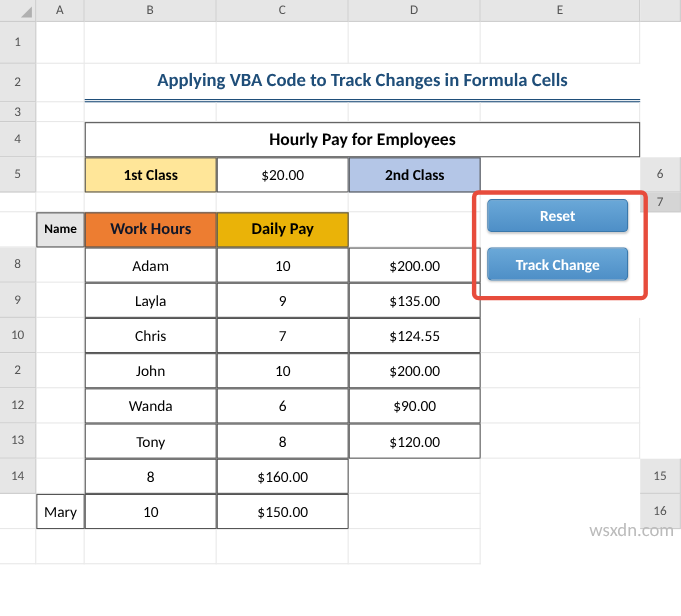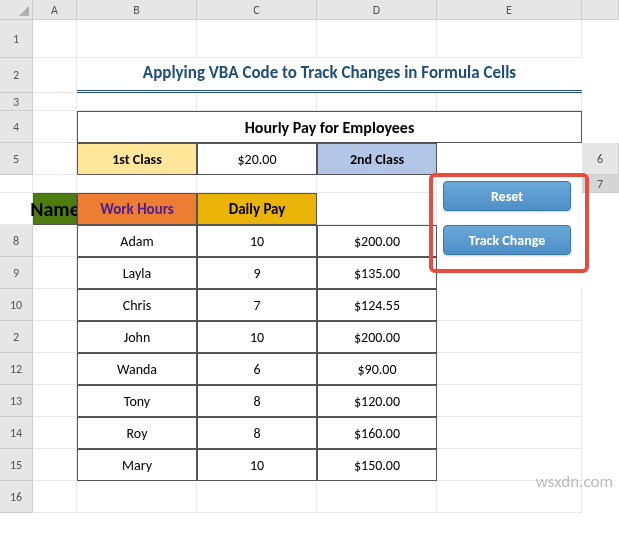--- a/index.html
+++ b/index.html
@@ -17,22 +17,22 @@
     .row-header.active { background: #d5d5d5; }
     
     .cell { border-right: 1px solid #e8e8e8; border-bottom: 1px solid #e8e8e8; display: flex; align-items: center; justify-content: center; font-size: 14px; }
     .nb { border: none; }
     
     .title-cell { grid-column: 3 / 7; font-size: 17px; font-weight: bold; color: #1f4e79; text-align: center; border-bottom: 3px double #1f4e79; display: flex; align-items: center; justify-content: center; padding-bottom: 4px; }
     
     .thead-merge { grid-column: 3 / 7; font-weight: bold; font-size: 16px; display: flex; align-items: center; justify-content: center; border: 1px solid #555; background: #fff; }
     
     .tcell { border: 1px solid #555; display: flex; align-items: center; justify-content: center; font-size: 14px; }
-    .tcell.header-blue { background: #4d7c0f; font-weight: bold; font-size: 20px; }
-    .tcell.header-orange { background: #ed7d31; color: #4c1d95; font-weight: bold; font-size: 15px; }
+    .tcell.header-blue { background: #e5e5e5; font-weight: bold; font-size: 12px; }
+    .tcell.header-orange { background: #ed7d31; color: #0f172a; font-weight: bold; font-size: 15px; }
     .tcell.header-green { background: #eab308; font-weight: bold; font-size: 15px; }
     .tcell.yellow { background: #ffe699; font-weight: bold; }
     .tcell.gray { background: #b4c6e7; font-weight: bold; }
     
     .btn-box { grid-column: 6 / 7; grid-row: 8 / 11; position: relative; }
     .red-frame { position: absolute; left: -8px; top: -20px; width: 160px; height: 100px; border: 4px solid #e74c3c; border-radius: 6px; }
     .btn { position: absolute; width: 128px; height: 30px; background: linear-gradient(#6aa8d8, #4e8fc7); border: 1px solid #3a78ab; border-radius: 4px; color: #fff; font-size: 14px; font-weight: bold; display: flex; align-items: center; justify-content: center; cursor: pointer; box-shadow: 0 1px 2px rgba(0,0,0,0.2); }
     .btn1 { top: -12px; left: 6px; }
     .btn2 { top: 32px; left: 6px; }
     
@@ -146,21 +146,20 @@
   <div class="row-header">13</div>
   <div class="cell"></div>
   <div class="tcell">Tony</div>
   <div class="tcell">8</div>
   <div class="tcell">$120.00</div>
   <div class="cell"></div>
   <div class="cell nb"></div>
 
   <div class="row-header">14</div>
   <div class="cell"></div>
-  <div class="tcell">Roy</div>
   <div class="tcell">8</div>
   <div class="tcell">$160.00</div>
   <div class="cell"></div>
   <div class="cell nb"></div>
 
   <div class="row-header">15</div>
   <div class="cell"></div>
   <div class="tcell">Mary</div>
   <div class="tcell">10</div>
   <div class="tcell">$150.00</div>

